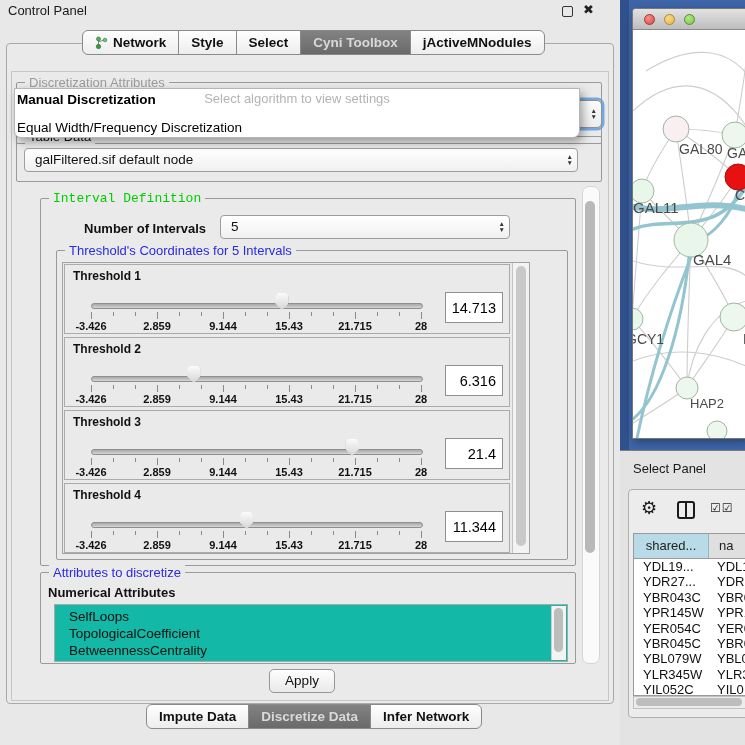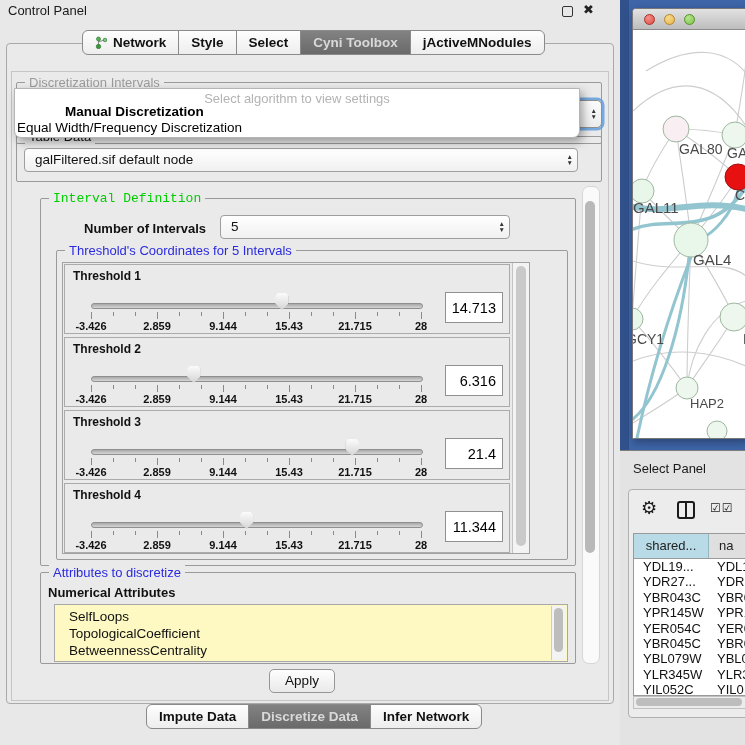--- a/index.html
+++ b/index.html
@@ -66,21 +66,21 @@
                 filter:drop-shadow(0 0 1px #777);}
   .ticks{position:absolute;left:0;top:47px;width:330px;height:8px;}
   .tick{position:absolute;top:0;width:1px;height:4px;background:#8a8a8a;}
   .tick.major{height:7px;}
   .tick-labels{position:absolute;left:0;top:55px;width:330px;height:13px;}
   .tick-label{position:absolute;transform:translateX(-50%);font-size:11px;font-weight:600;color:#111;white-space:nowrap;}
   .value-box{position:absolute;left:380px;top:27px;width:58px;height:31px;background:#fff;border:1px solid #909090;
              font-size:14.5px;color:#000;text-align:right;line-height:31px;padding-right:6px;box-sizing:border-box;}
 
   
-  .attr-list{left:54px;top:604px;width:512px;height:56px;background:#fef9c3;border:1px solid #a8a8a8;overflow:hidden;}
+  .attr-list{left:54px;top:604px;width:512px;height:56px;background:#14b8a6;border:1px solid #a8a8a8;overflow:hidden;}
   .attr-item{font-size:13.5px;color:#111;line-height:17px;padding-left:14px;white-space:nowrap;}
   .attr-vscroll{position:absolute;right:1px;top:1px;width:14px;height:54px;background:#f3f3f3;border-left:1px solid #ccc;}
   .attr-vthumb{position:absolute;left:2px;top:2px;width:9px;height:44px;border-radius:5px;background:#bdbdbd;}
 
   .apply-btn{left:269px;top:669px;width:64px;height:22px;border:1px solid #969696;border-radius:5px;
              background:linear-gradient(#fefefe,#e9e9e9);font-size:13.5px;color:#111;text-align:center;line-height:21px;}
 
   .bottom-tabrow{left:146px;top:704px;display:flex;}
 
   
@@ -147,32 +147,32 @@
     </div>
   <div class="tab selected">
       <span>Cyni Toolbox</span>
     </div>
   <div class="tab">
       <span>jActiveMNodules</span>
     </div>
 </div>
 
 <div class="abs group" style="left:16px;top:82px;width:584px;height:60px;">
-  <span class="group-title gt-gray">Discretization Intervals</span>
+  <span class="group-title gt-gray">Discretization Attributes</span>
 </div>
 <div class="abs combo-tail">
   <span class="stepper">
     <span>▲</span>
     <span>▼</span>
   </span>
 </div>
 
 <div class="abs popup">
   <div class="popup-hint">Select algorithm to view settings</div>
-  <div class="popup-opt bold" style="top:15px;margin-left:48px;">Manual Discretization</div>
+  <div class="popup-opt bold" style="top:3px;">Manual Discretization</div>
   <div class="popup-opt" style="top:31px;">Equal Width/Frequency Discretization</div>
 </div>
 
 <div class="abs group" style="left:16px;top:136px;width:584px;height:44px;">
   <span class="group-title gt-black" style="font-weight:normal;">Table Data</span>
 </div>
 <div class="abs combo" style="left:24px;top:148px;width:554px;height:24px;">
   <span>galFiltered.sif default node</span>
   <span class="stepper">
     <span>▲</span>

